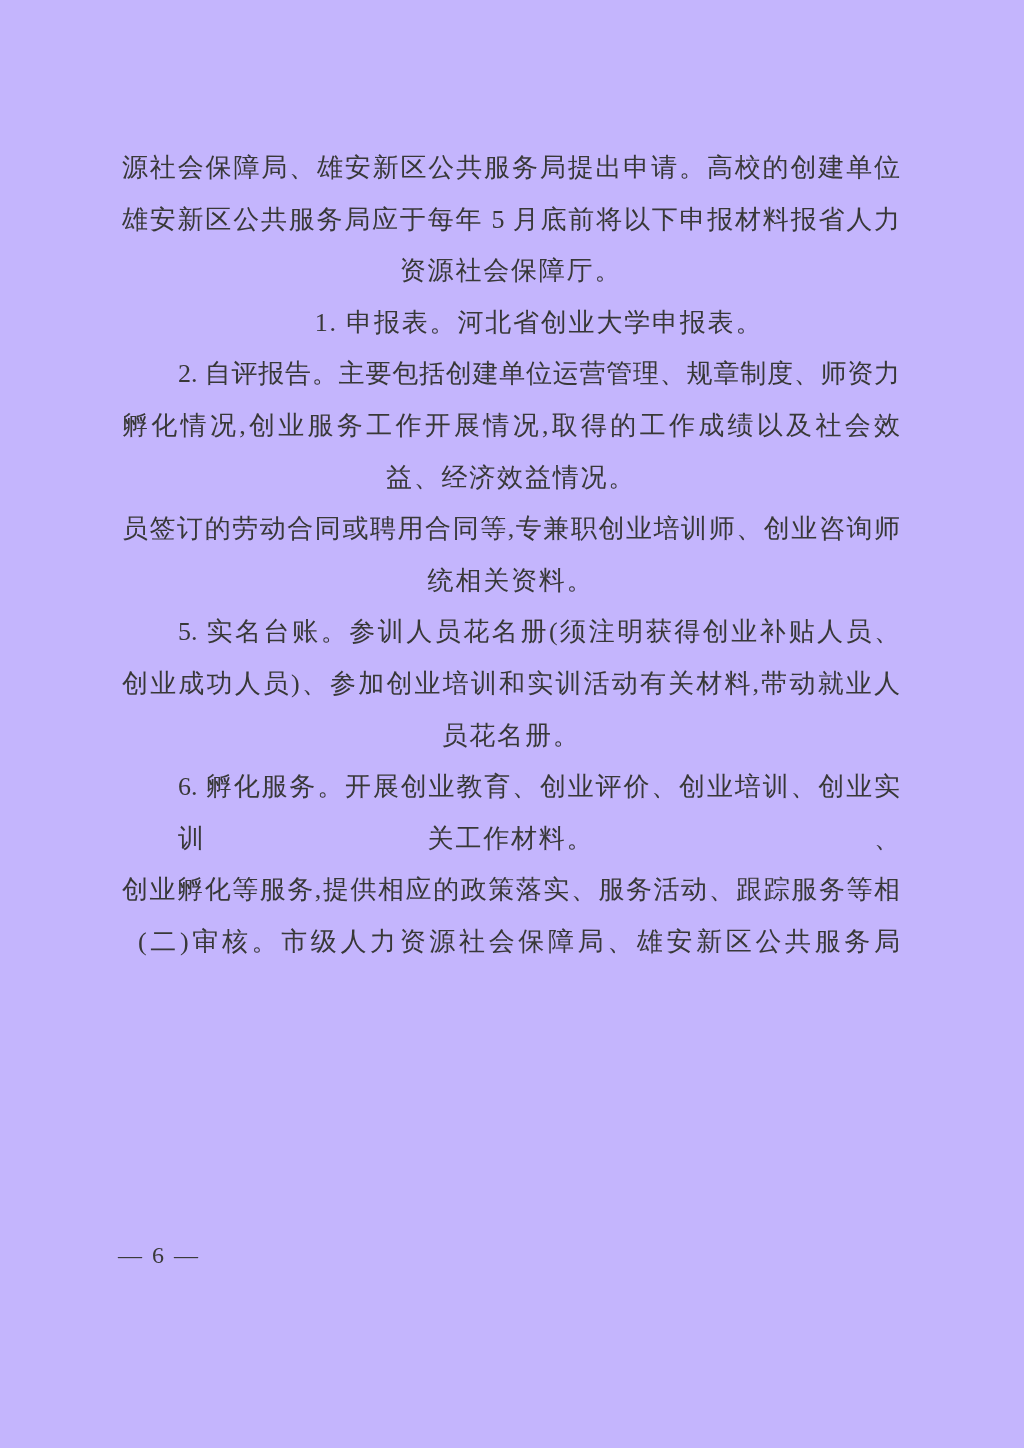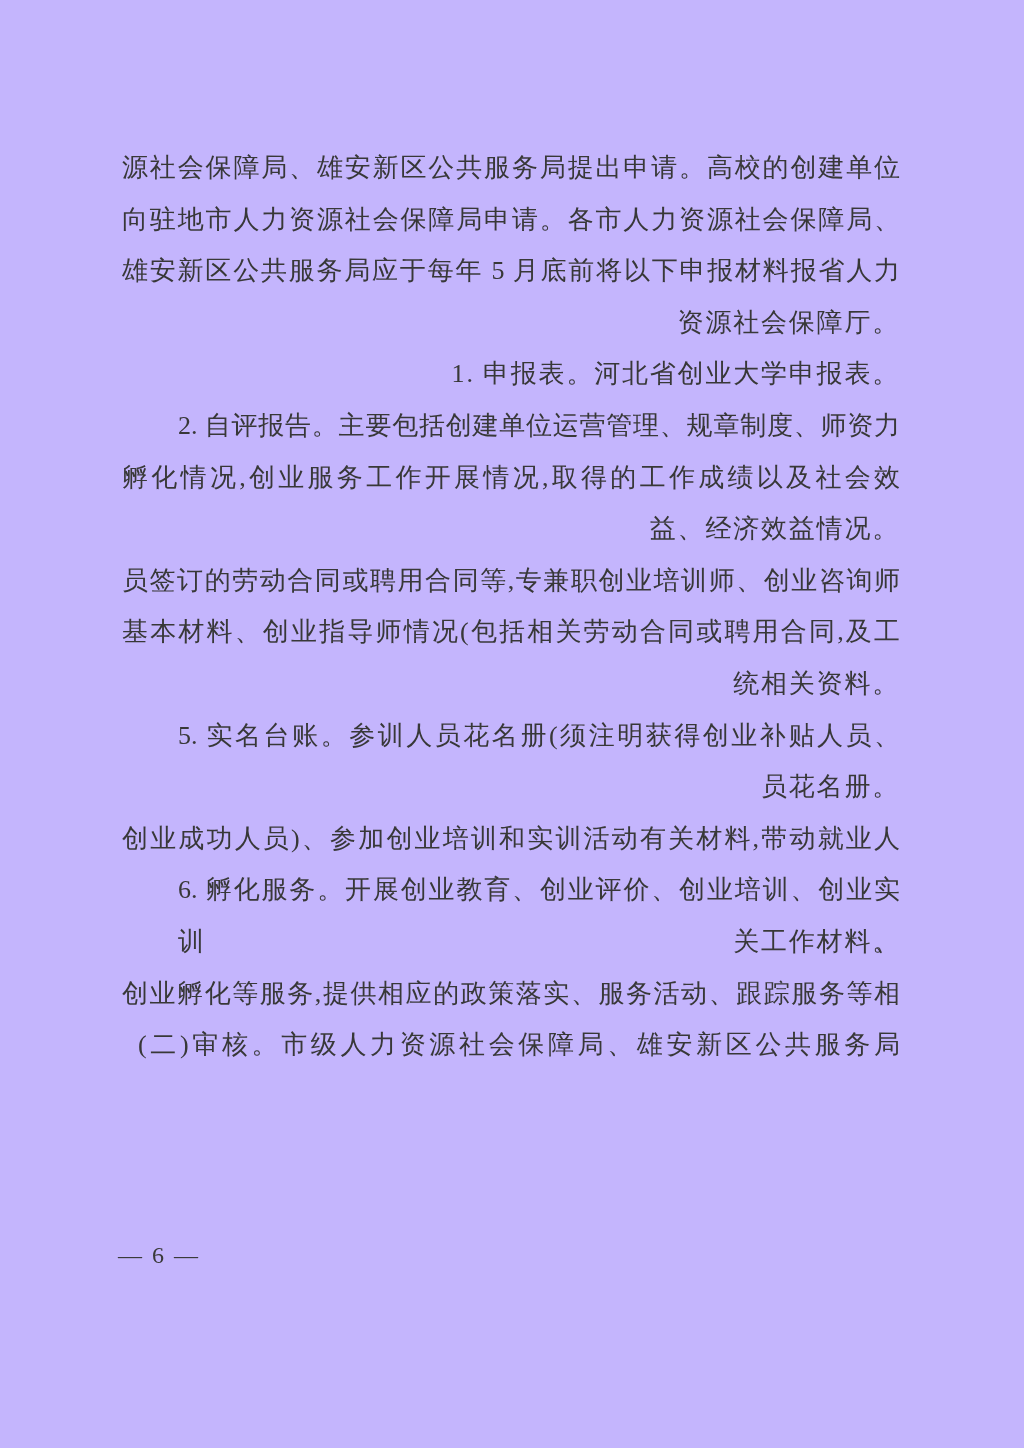--- a/index.html
+++ b/index.html
@@ -30,21 +30,21 @@
     overflow: visible;
   }
   
   .just {
     text-align: justify;
     text-align-last: justify;
     text-justify: inter-character;
   }
   
   .last {
-    text-align: right;
+    text-align: center;
     letter-spacing: 1.8px;
   }
   
   .indent {
     padding-left: 56px;
   }
   
   .indent-paren {
     padding-left: 16px;
   }
@@ -58,33 +58,31 @@
     font-family: "Liberation Serif", "DejaVu Serif", serif;
   }
 </style>
 </head>
 <body>
 
 <div class="doc-page">
 
   <div class="text-block">
     <div class="line just">源社会保障局、雄安新区公共服务局提出申请。高校的创建单位</div>
-    <div class="line just">向驻地市人力资源社会保障局申请。各市人力资源社会保障局、</div>
     <div class="line just">雄安新区公共服务局应于每年 5 月底前将以下申报材料报省人力</div>
     <div class="line last">资源社会保障厅。</div>
     <div class="line last indent">1. 申报表。河北省创业大学申报表。</div>
     <div class="line just indent">2. 自评报告。主要包括创建单位运营管理、规章制度、师资力</div>
     <div class="line just">孵化情况,创业服务工作开展情况,取得的工作成绩以及社会效</div>
     <div class="line last">益、经济效益情况。</div>
     <div class="line just">员签订的劳动合同或聘用合同等,专兼职创业培训师、创业咨询师</div>
-    <div class="line just">基本材料、创业指导师情况(包括相关劳动合同或聘用合同,及工</div>
     <div class="line last">统相关资料。</div>
     <div class="line just indent">5. 实名台账。参训人员花名册(须注明获得创业补贴人员、</div>
+    <div class="line just">创业成功人员)、参加创业培训和实训活动有关材料,带动就业人</div>
     <div class="line last">员花名册。</div>
-    <div class="line just">创业成功人员)、参加创业培训和实训活动有关材料,带动就业人</div>
     <div class="line just indent">6. 孵化服务。开展创业教育、创业评价、创业培训、创业实训、</div>
     <div class="line last">关工作材料。</div>
     <div class="line just">创业孵化等服务,提供相应的政策落实、服务活动、跟踪服务等相</div>
     <div class="line just indent-paren">(二)审核。市级人力资源社会保障局、雄安新区公共服务局</div>
   </div>
 
   <div class="page-footer">— 6 —</div>
 
 </div>
 

